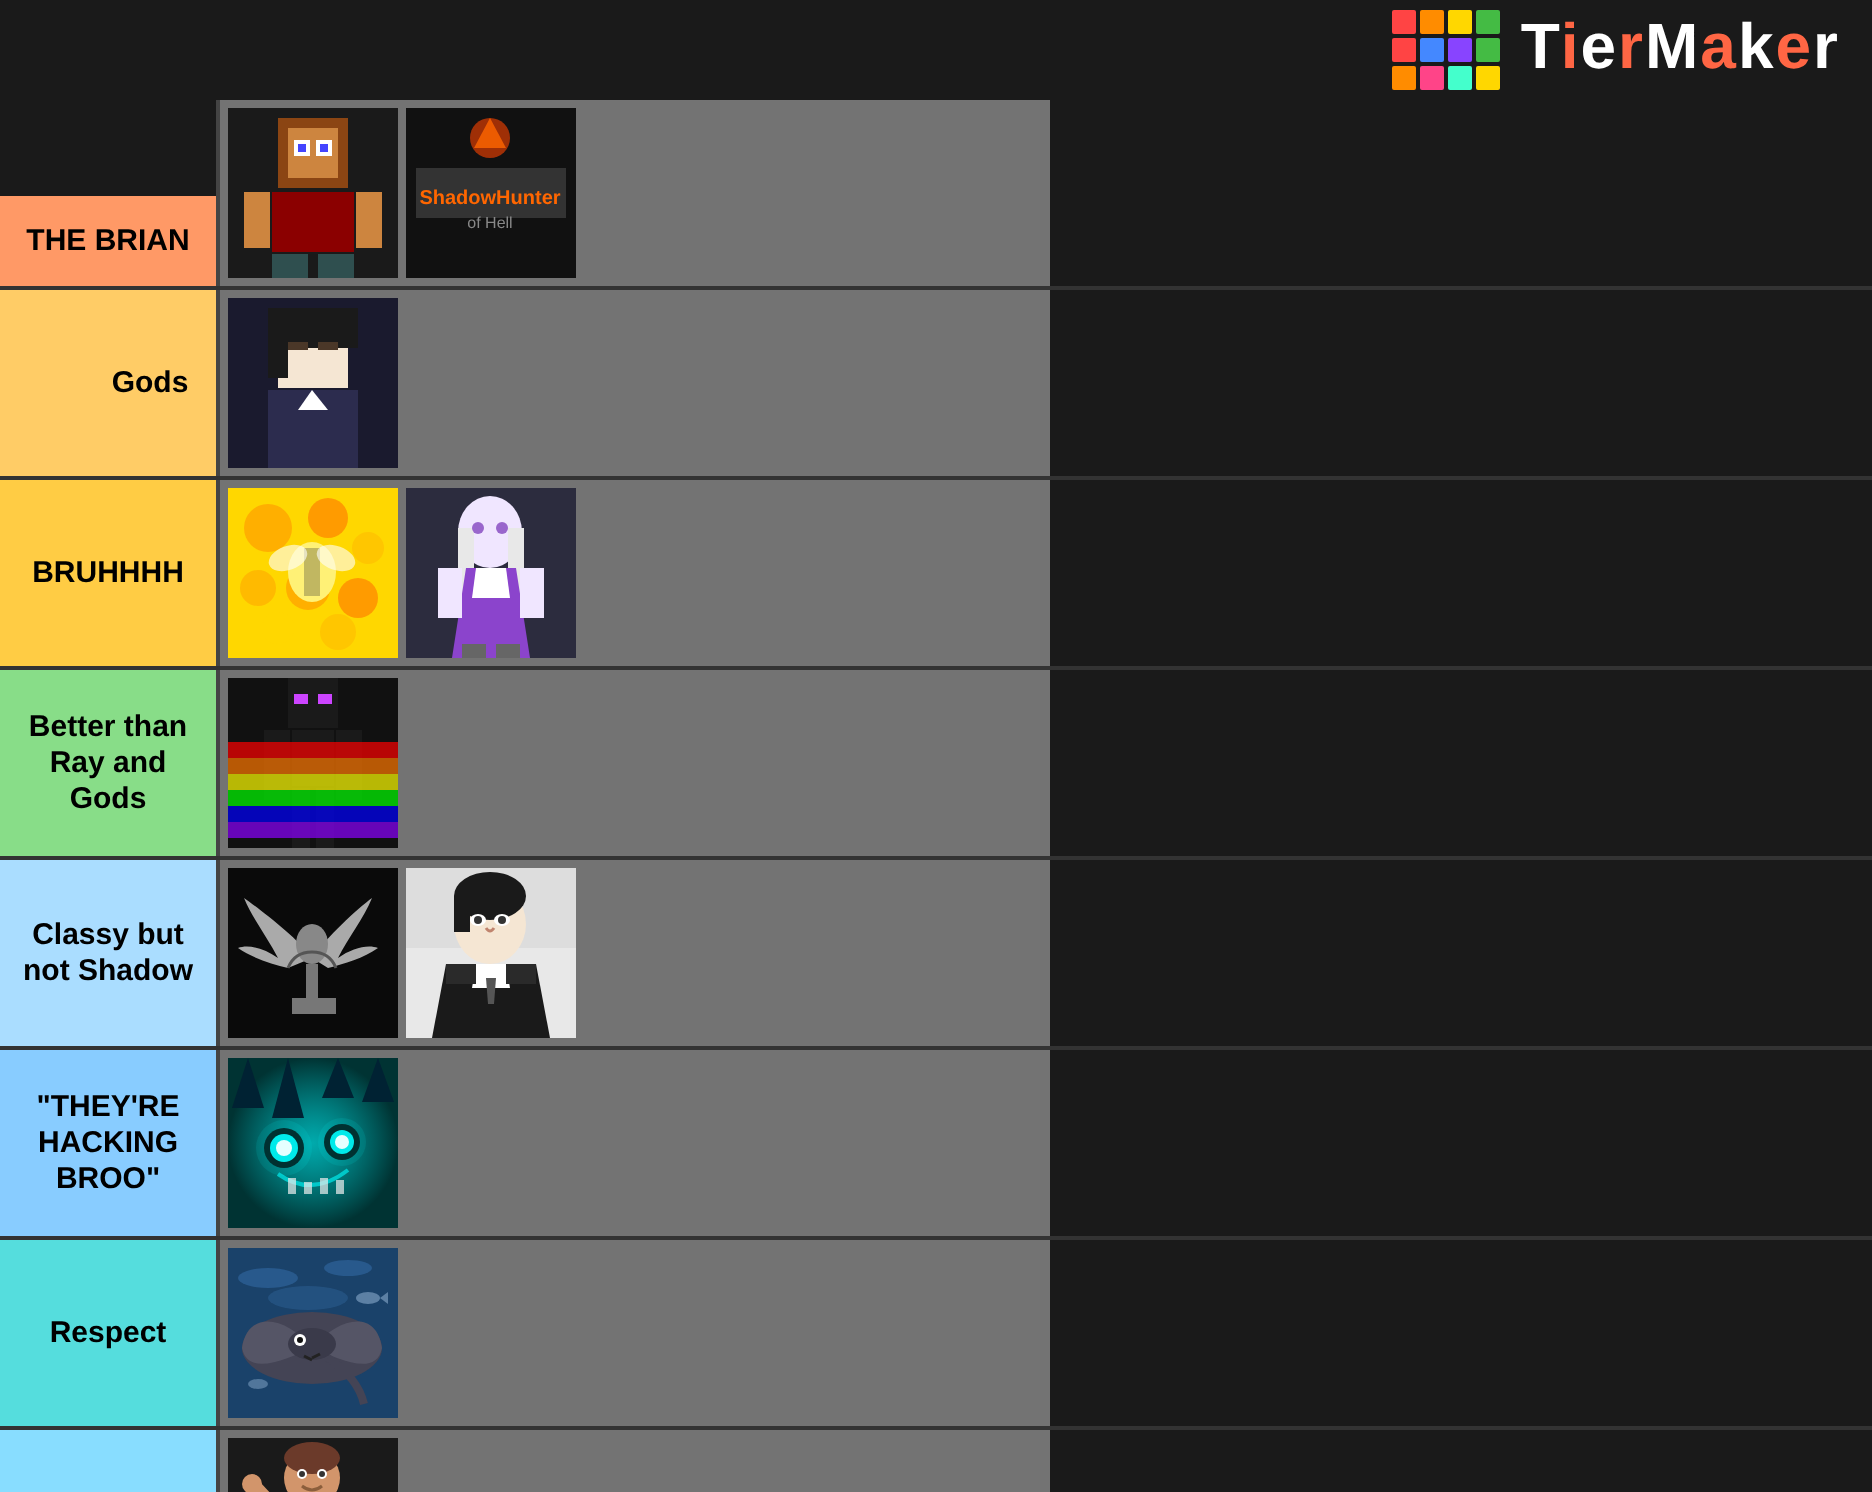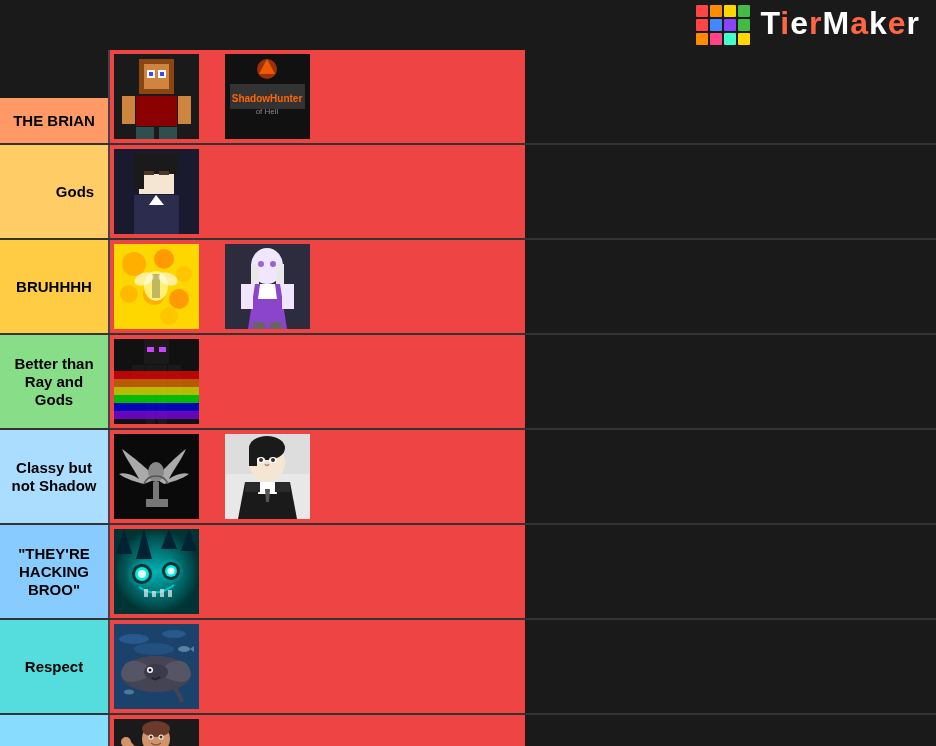--- a/index.html
+++ b/index.html
@@ -36,25 +36,24 @@
       padding: 6px;
       color: #000;
       line-height: 1.2;
     }
 
     .tier-items {
       display: flex;
       flex-direction: row;
       flex-wrap: wrap;
       align-items: flex-end;
-      background: #ef4444;
+      background: #737373;
       flex: 1;
       border-left: 2px solid #444;
       padding: 2px;
-      gap: 22px;
     }
 
     .tier-item {
       width: 85px;
       height: 85px;
       margin: 2px;
       overflow: hidden;
       position: relative;
     }
 

